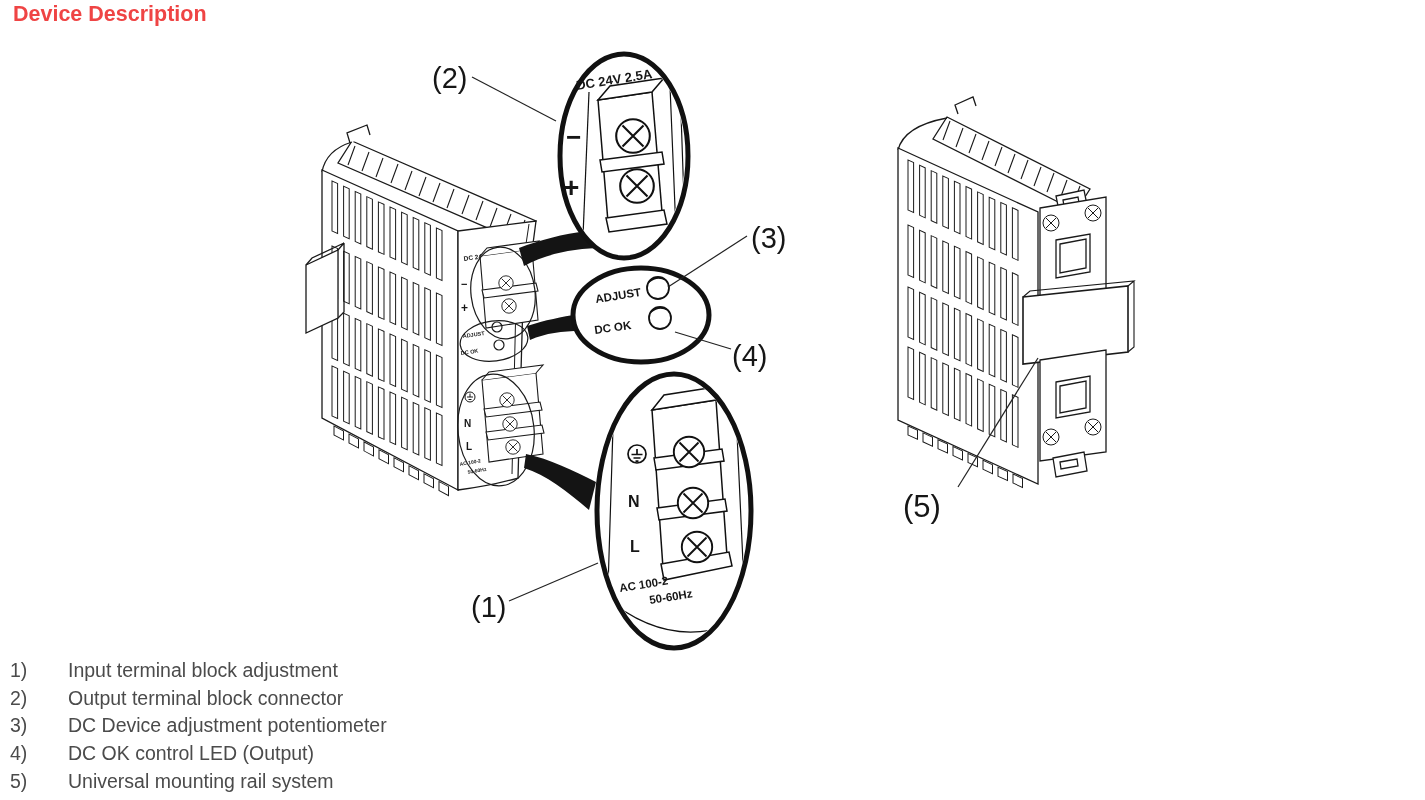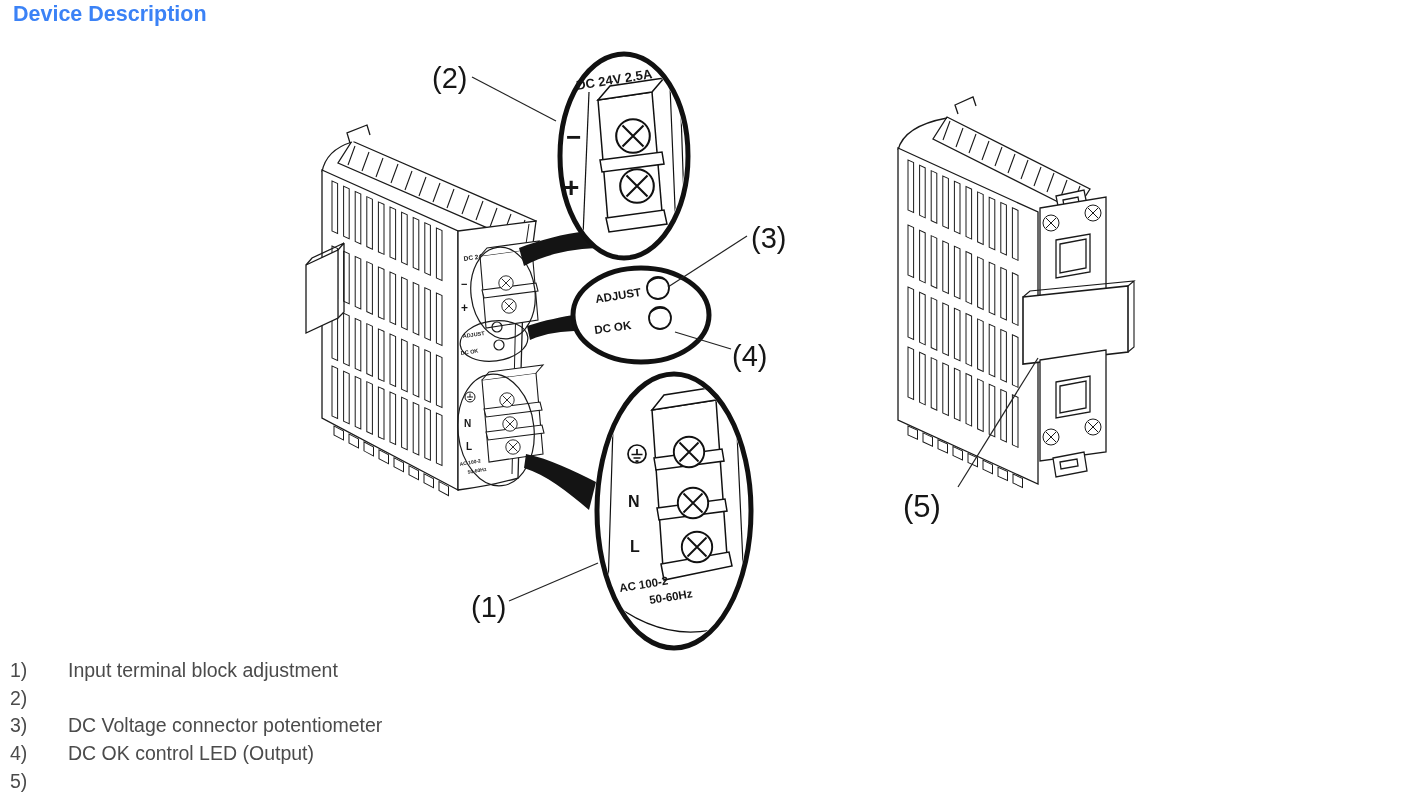--- a/index.html
+++ b/index.html
@@ -1,18 +1,18 @@
 <!DOCTYPE html>
 <html><head>
 <meta charset="utf-8">
 <style>
   html,body{margin:0;padding:0;background:#ffffff;}
   .page{position:relative;width:1425px;height:800px;background:#fff;overflow:hidden;
         font-family:"Liberation Sans",sans-serif;}
-  .title{position:absolute;left:13px;top:2px;font-size:21.5px;font-weight:bold;color:#3b82f6;}
+  .title{position:absolute;left:13px;top:2px;font-size:21.5px;font-weight:bold;color:#ef4444;}
   svg{position:absolute;left:0;top:0;}
   .legend{position:absolute;left:10px;top:657px;color:#4b4b4b;font-size:19.5px;}
   .legend .row{display:flex;height:27.6px;align-items:center;}
   .legend .num{width:58px;flex:0 0 58px;}
   svg text{fill:#161616;font-family:"Liberation Sans",sans-serif;}
 </style>
 </head>
 <body>
 
 <div class="page">
@@ -228,27 +228,29 @@
     </g>
   </svg>
 
   <div class="legend">
     <div class="row">
       <span class="num">1)</span>
       <span>Input terminal block adjustment</span>
     </div>
     <div class="row">
       <span class="num">2)</span>
+      <span>Output terminal block connector</span>
     </div>
     <div class="row">
       <span class="num">3)</span>
-      <span>DC Voltage connector potentiometer</span>
+      <span>DC Device adjustment potentiometer</span>
     </div>
     <div class="row">
       <span class="num">4)</span>
       <span>DC OK control LED (Output)</span>
     </div>
     <div class="row">
       <span class="num">5)</span>
+      <span>Universal mounting rail system</span>
     </div>
   </div>
 
 </div>
 
 </body></html>

